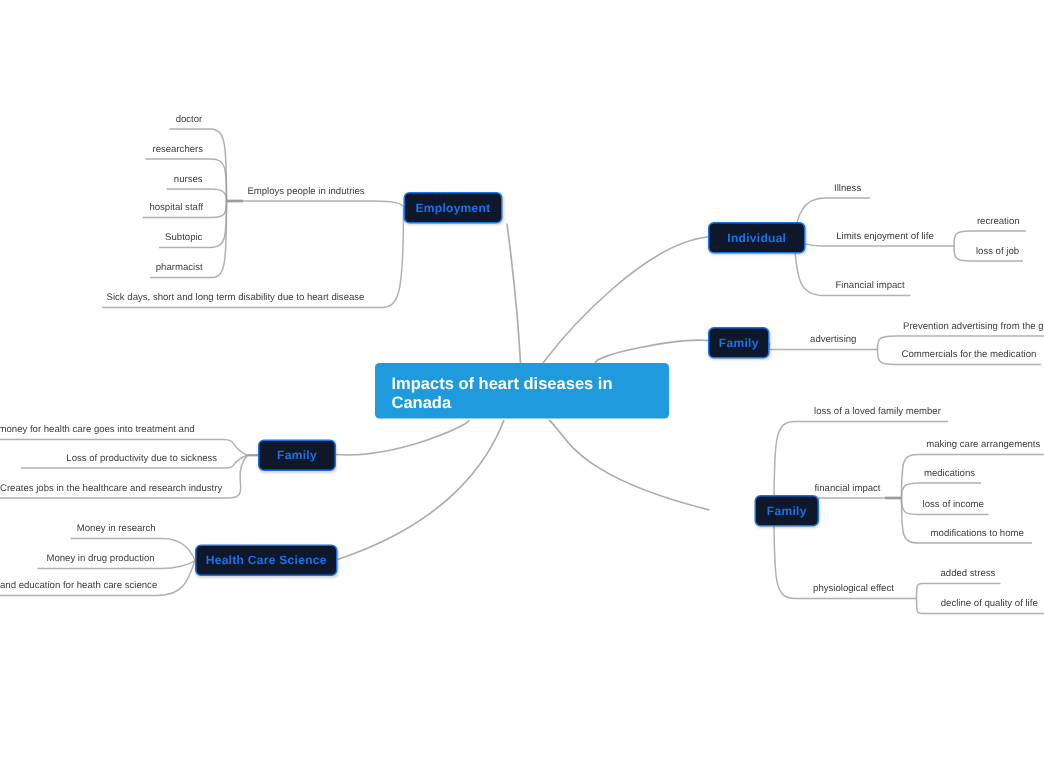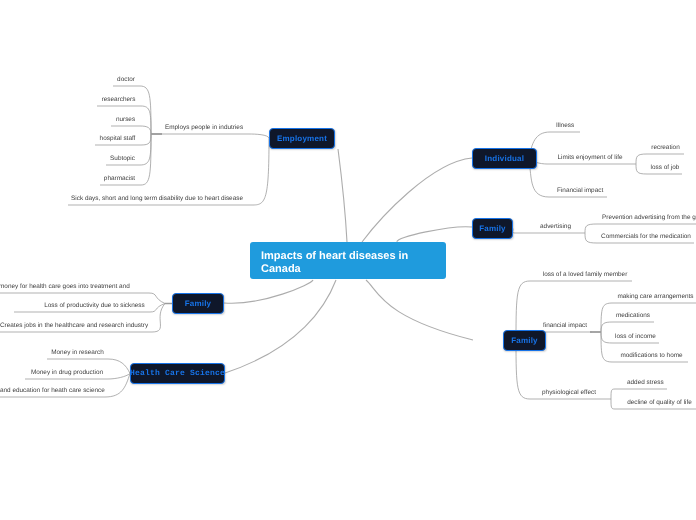--- a/index.html
+++ b/index.html
@@ -73,21 +73,21 @@
     </svg>
   <div id="nodes">
       <div class="root-node" style="left: 250px; top: 242px; width: 196px; height: 37px;">
         <span>Impacts of heart diseases in Canada</span>
       </div>
       <div class="branch" style="left: 269px; top: 128px; width: 66px; height: 21px;">Employment</div>
       <div class="branch" style="left: 472px; top: 148px; width: 65px; height: 21px;">Individual</div>
       <div class="branch" style="left: 472px; top: 218px; width: 41px; height: 21px;">Family</div>
       <div class="branch" style="left: 473px; top: 330px; width: 43px; height: 21px; margin-left: 30px;">Family</div>
       <div class="branch" style="left: 172px; top: 293px; width: 52px; height: 21px;">Family</div>
-      <div class="branch" style="left: 130px; top: 363px; width: 95px; height: 21px; font-family: Liberation Mono, monospace;">Health Care Science</div>
+      <div class="branch" style="left: 130px; top: 363px; width: 95px; height: 21px;">Health Care Science</div>
       <div class="leaf" style="left: 164px; top: 123.8px; width: 80px; text-align: center;">Employs people in indutries</div>
       <div class="leaf" style="left: 71px; top: 194.8px; width: 172px; text-align: center;">Sick days, short and long term disability due to heart disease</div>
       <div class="leaf" style="left: 108px; top: 75.8px; width: 36px; text-align: center;">doctor</div>
       <div class="leaf" style="left: 101px; top: 95.8px; width: 35px; text-align: center;">researchers</div>
       <div class="leaf" style="left: 115px; top: 115.8px; width: 21px; text-align: center;">nurses</div>
       <div class="leaf" style="left: 99px; top: 134.8px; width: 37px; text-align: center;">hospital staff</div>
       <div class="leaf" style="left: 109px; top: 154.8px; width: 27px; text-align: center;">Subtopic</div>
       <div class="leaf" style="left: 103px; top: 174.8px; width: 33px; text-align: center;">pharmacist</div>
       <div class="leaf" style="left: 556px; top: 121.8px; width: 18px; text-align: center;">Illness</div>
       <div class="leaf" style="left: 557px; top: 153.8px; width: 66px; text-align: center;">Limits enjoyment of life</div>

